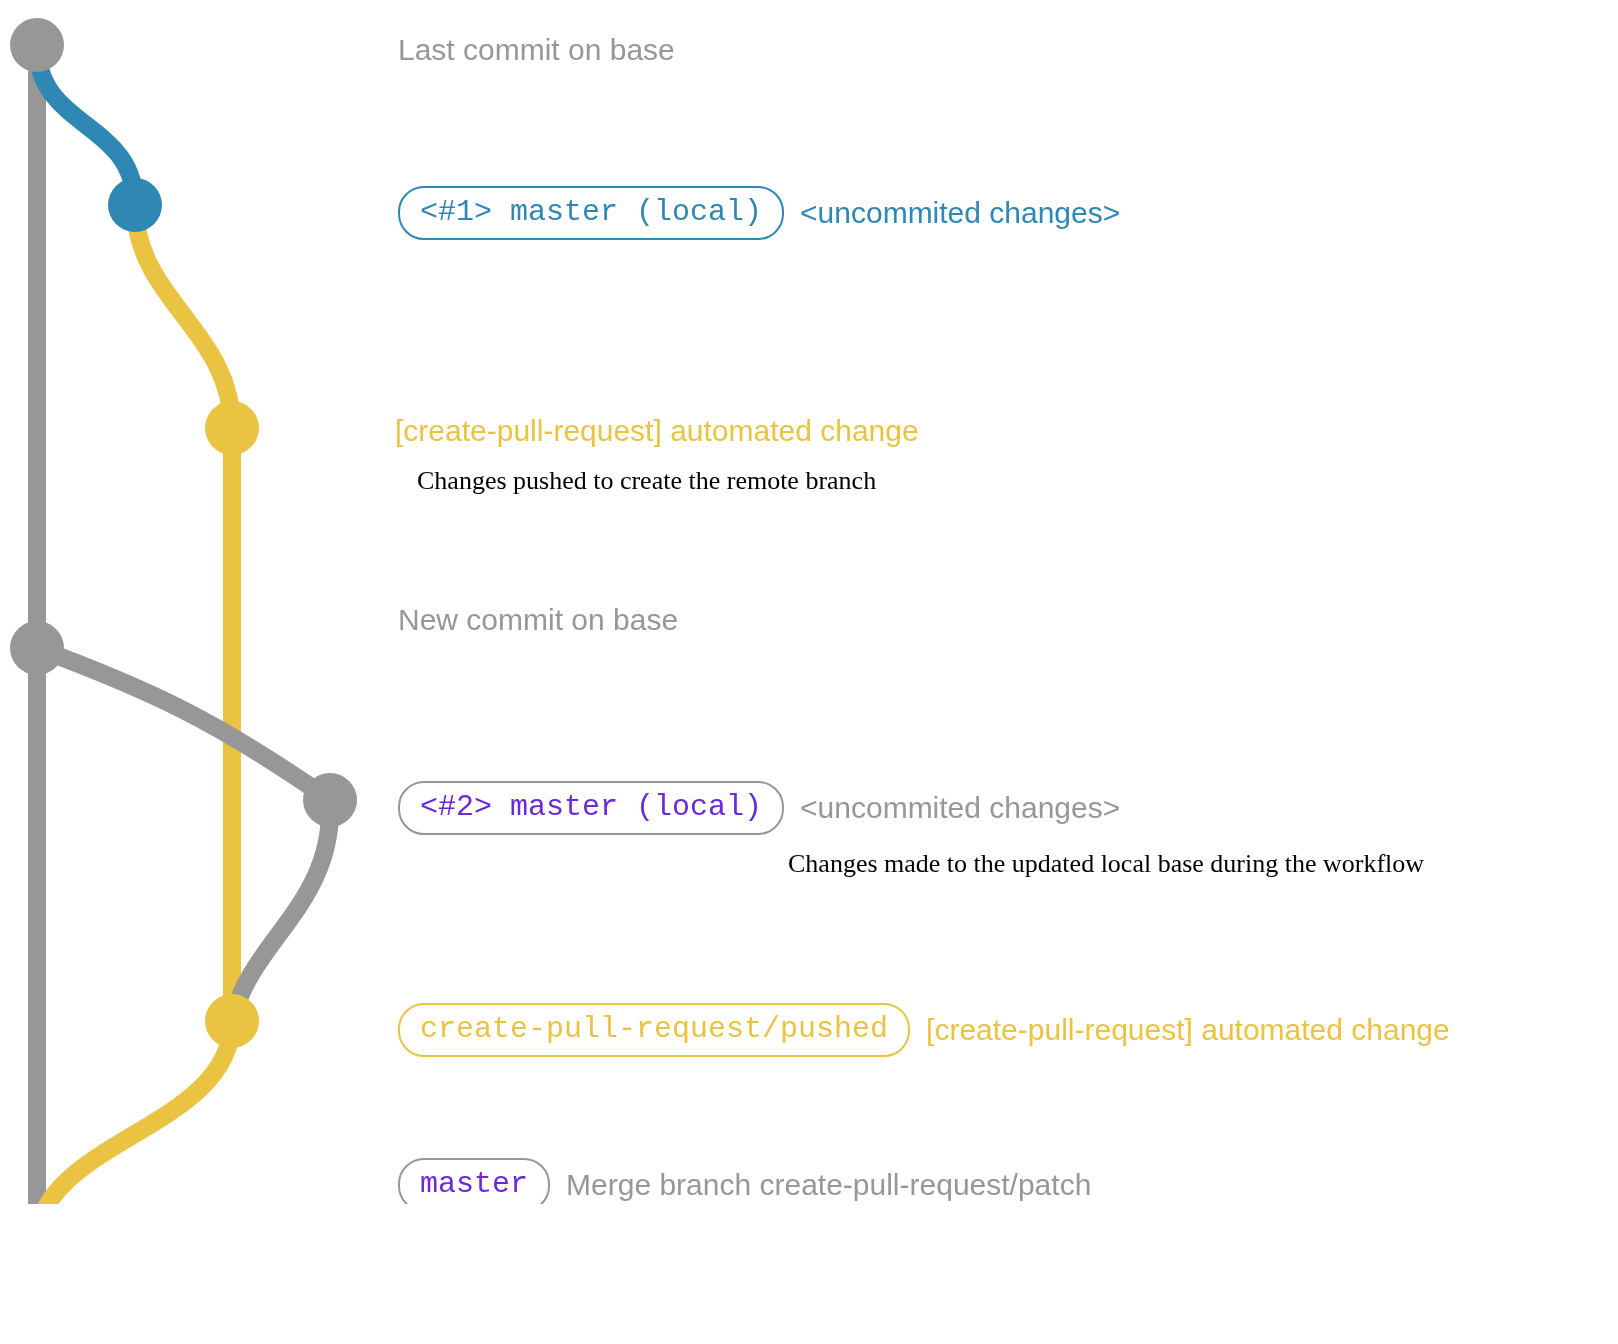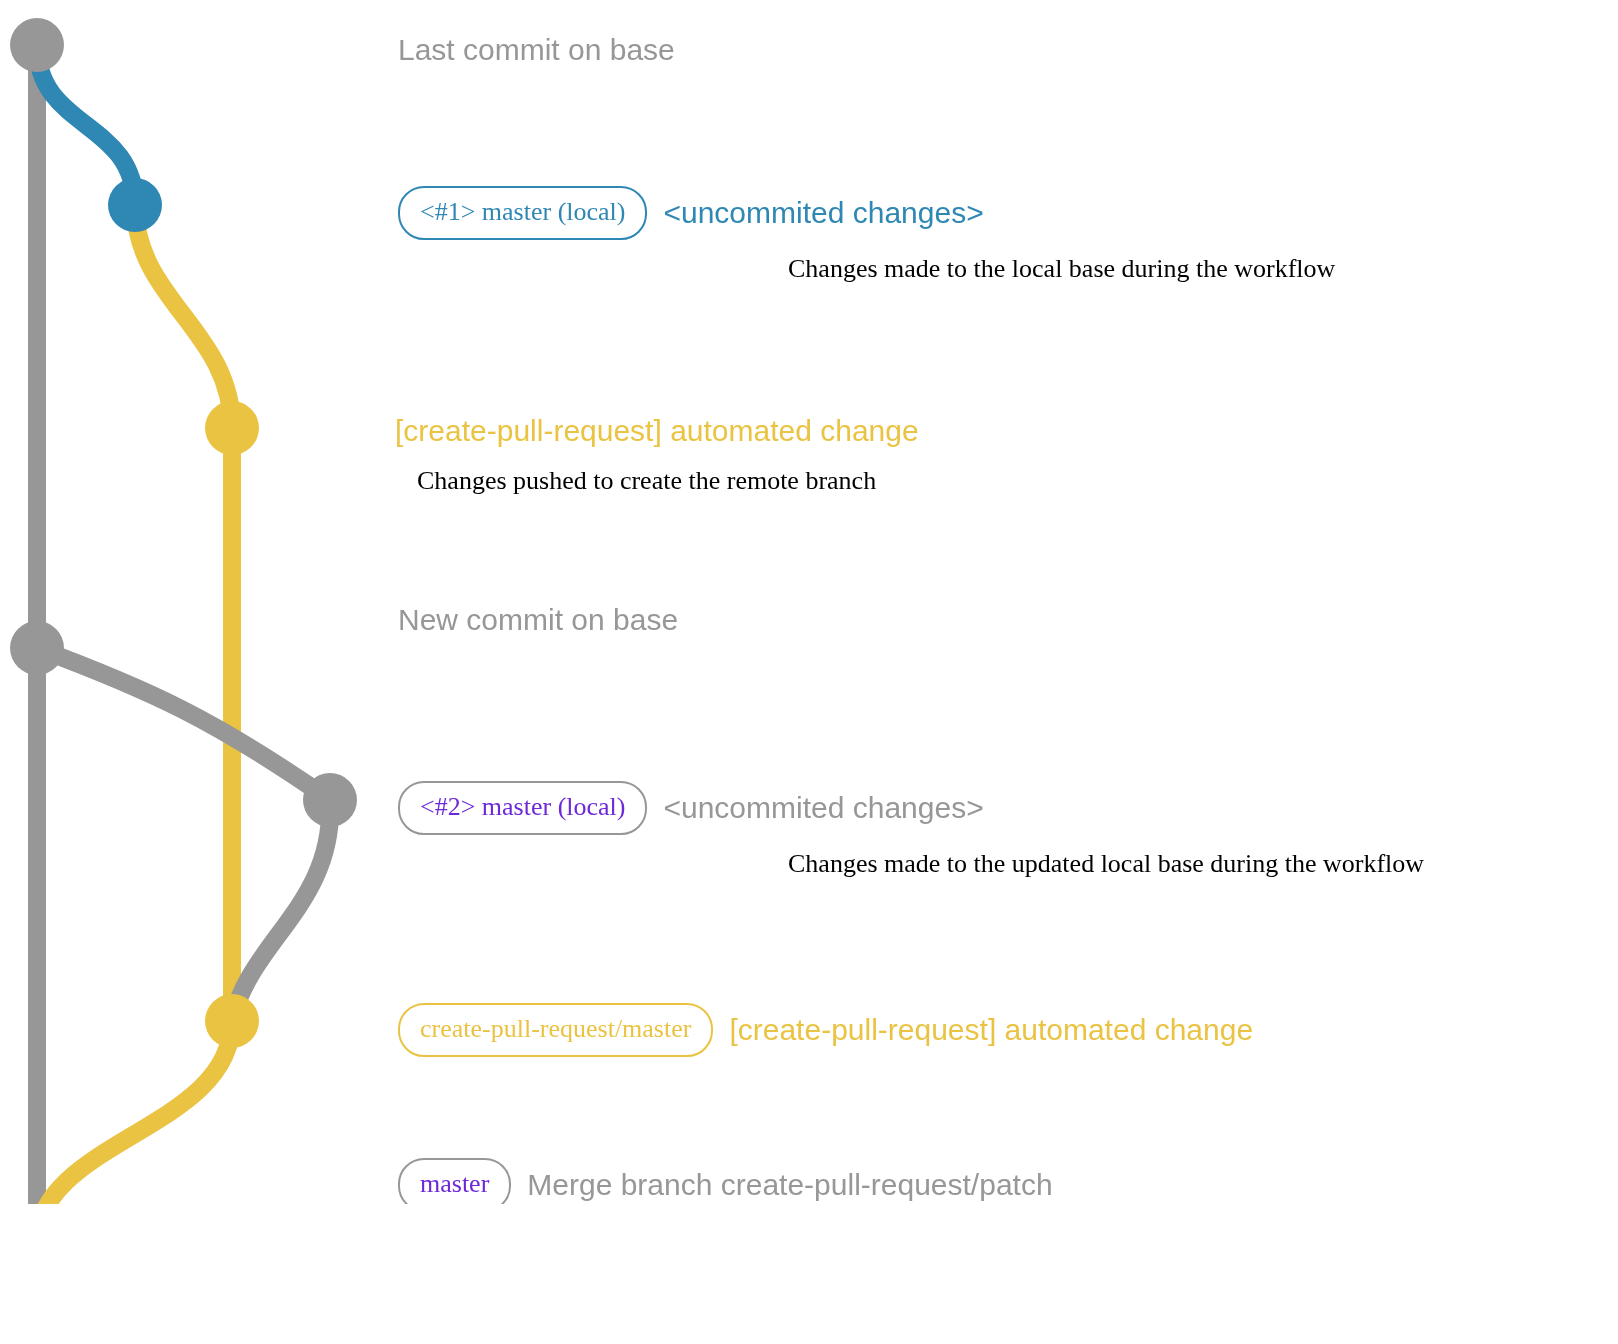--- a/index.html
+++ b/index.html
@@ -47,22 +47,22 @@
   .badge-line {
     display: flex;
     align-items: center;
     white-space: nowrap;
   }
   .badge {
     display: inline-block;
     border: 2px solid #979797;
     border-radius: 26px;
     padding: 7px 20px 9px 20px;
-    font-family: Liberation Serif, serif;
-    font-size: 26px;
+    font-family: Liberation Mono, monospace;
+    font-size: 30px;
     line-height: 34px;
     color: #979797;
     background: #ffffff;
     white-space: nowrap;
     box-sizing: border-box;
   }
   .badge.blue  { border-color: #2f87b3; color: #2f87b3; }
   .badge.gray  { border-color: #979797; color: #6d28d9; }
   .badge.yellow{ border-color: #eac342; color: #eac342; }
 
@@ -104,21 +104,20 @@
 
   <div class="row" style="left:398px; top:33px;">
     <div class="headline plain gray">Last commit on base</div>
   </div>
 
   <div class="row" style="left:398px; top:186px;">
     <div class="badge-line">
       <span class="badge blue">&lt;#1&gt; master (local)</span>
       <span class="headline msg blue">&lt;uncommited changes&gt;</span>
     </div>
-    <div class="subline" style="margin-left:390px; margin-top:14px;">Changes made to the local base during the workflow</div>
   </div>
 
   <div class="row" style="left:395px; top:414px;">
     <div class="headline plain yellow">[create-pull-request] automated change</div>
     <div class="subline" style="margin-left:22px; margin-top:18px;">Changes pushed to create the remote branch</div>
   </div>
 
   <div class="row" style="left:398px; top:603px;">
     <div class="headline plain gray">New commit on base</div>
   </div>
@@ -126,21 +125,21 @@
   <div class="row" style="left:398px; top:781px;">
     <div class="badge-line">
       <span class="badge gray">&lt;#2&gt; master (local)</span>
       <span class="headline msg gray">&lt;uncommited changes&gt;</span>
     </div>
     <div class="subline" style="margin-left:390px; margin-top:14px;">Changes made to the updated local base during the workflow</div>
   </div>
 
   <div class="row" style="left:398px; top:1003px;">
     <div class="badge-line">
-      <span class="badge yellow">create-pull-request/master</span>
+      <span class="badge yellow">create-pull-request/pushed</span>
       <span class="headline msg yellow">[create-pull-request] automated change</span>
     </div>
   </div>
 
   <div class="row" style="left:398px; top:1158px;">
     <div class="badge-line">
       <span class="badge gray">master</span>
       <span class="headline msg gray">Merge branch create-pull-request/patch</span>
     </div>
   </div>

